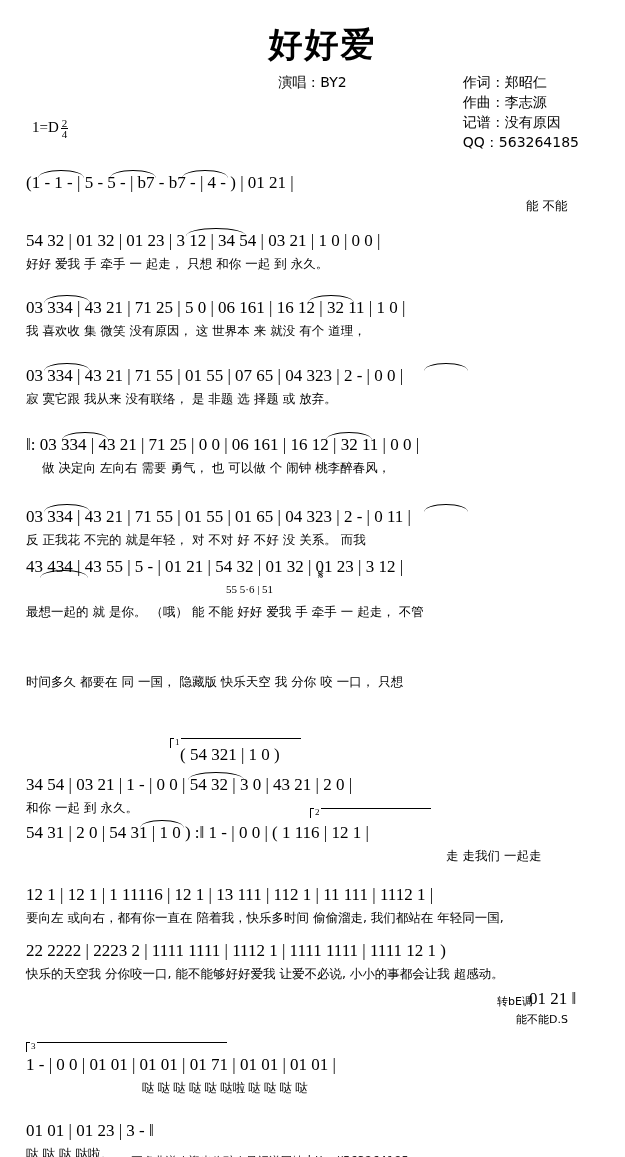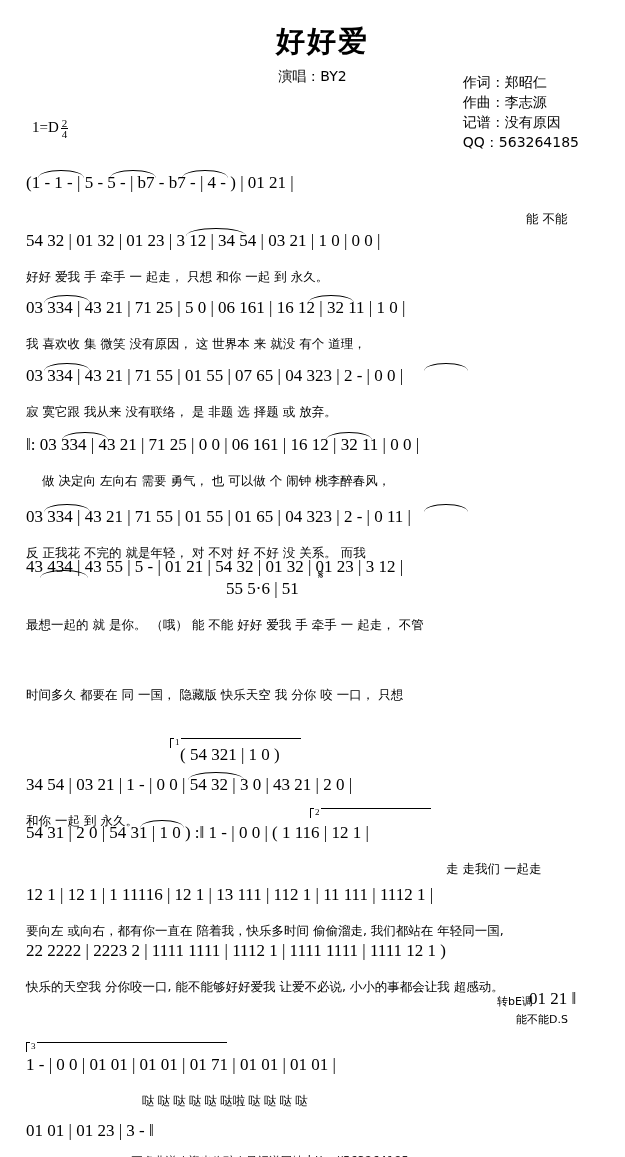--- a/index.html
+++ b/index.html
@@ -9,21 +9,21 @@
     font-family:"Liberation Serif", serif;
     color:#000;
     position:relative;
     overflow:hidden;
   }
   .page{position:relative;width:625px;height:1157px;}
 
   
   .title{
     text-align:center;
-    font-size:29px;
+    font-size:34px;
     font-weight:bold;
     letter-spacing:2px;
     margin-top:22px;
     font-family:"DejaVu Sans", sans-serif;
     padding-left:20px;
   }
   .singer{
     text-align:center;
     font-size:14px;
     margin-top:6px;
@@ -72,23 +72,23 @@
     white-space:nowrap;
     height:22px;
     line-height:22px;
   }
   .lyr{
     font-family:"DejaVu Sans", sans-serif;
     font-size:12.5px;
     white-space:nowrap;
     height:18px;
     line-height:18px;
-    margin-top:16px;
-  }
-  .small{font-size:17px;}
+    margin-top:3px;
+  }
+  .small{font-size:11px;}
 
   
   .slur{
     position:absolute;
     border-top:1.4px solid #000;
     border-radius:50%/100% 100% 0 0;
     height:7px;
   }
   
   .volta{

